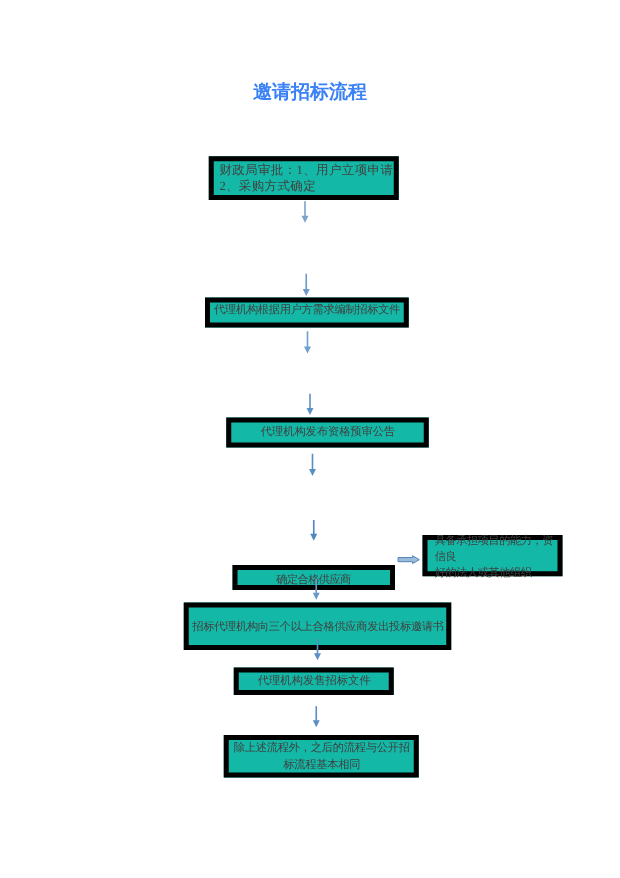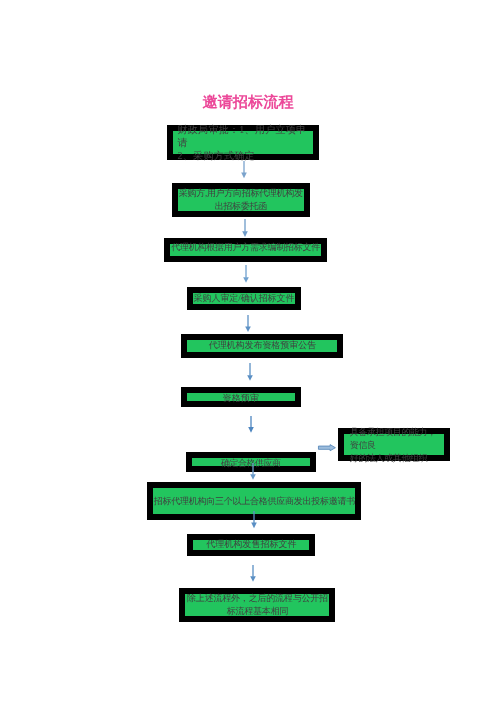--- a/index.html
+++ b/index.html
@@ -31,22 +31,22 @@
     text-align: center;
     font-weight: bold;
     font-size: 15.2px;
     line-height: 20px;
     white-space: nowrap;
     color: #000000;
   }
   .node {
     position: absolute;
     box-sizing: border-box;
-    border: 6px solid #14532d;
-    background: #22c55e;
+    border: 4px solid #14532d;
+    background: #14b8a6;
     color: #404040;
     font-size: 9px;
     display: flex;
     align-items: center;
     justify-content: flex-end;
   }
   .node .txt {
     display: block;
     width: 100%;
     line-height: 13px;
@@ -84,41 +84,31 @@
   #a7  { left:315px;   top:440.6px; width:24px; height:14px; }
   #a8  { left:247.8px; top:463px;   width:10px; height:16.8px; }
   #a9  { left:248.5px; top:511.1px; width:10px; height:17.2px; }
   #a10 { left:248.3px; top:565.2px; width:10px; height:16.8px; }
 </style>
 </head>
 <body style="background: rgb(255, 255, 255);">
 
 <div id="page" style="background: rgb(255, 255, 255);">
 
-  <div class="title" style="color: #ec4899; margin-top: 28px;">邀请招标流程</div>
+  <div class="title" style="color: #3b82f6;">邀请招标流程</div>
 
   <div id="n1" class="node left" style="border-color: rgb(0, 0, 0); color: rgb(64, 64, 64);">
     <span class="txt">财政局审批：1、用户立项申请
 2、采购方式确定</span>
   </div>
-  <div id="n2" class="node center" style="border-color: rgb(0, 0, 0); color: rgb(64, 64, 64);">
-    <span class="txt">采购方,用户方向招标代理机构发
-出招标委托函</span>
-  </div>
   <div id="n3" class="node center" style="border-color: rgb(0, 0, 0); color: rgb(64, 64, 64);">
     <span class="txt">代理机构根据用户方需求编制招标文件</span>
   </div>
-  <div id="n4" class="node center" style="border-color: rgb(0, 0, 0); color: rgb(64, 64, 64);">
-    <span class="txt">采购人审定/确认招标文件</span>
-  </div>
   <div id="n5" class="node center" style="border-color: rgb(0, 0, 0); color: rgb(64, 64, 64);">
     <span class="txt">代理机构发布资格预审公告</span>
-  </div>
-  <div id="n6" class="node center" style="border-color: rgb(0, 0, 0); color: rgb(64, 64, 64);">
-    <span class="txt">资格预审</span>
   </div>
   <div id="n7" class="node center" style="border-color: rgb(0, 0, 0); color: rgb(64, 64, 64);">
     <span class="txt">确定合格供应商</span>
   </div>
   <div id="n8" class="node left" style="border-color: rgb(0, 0, 0); color: rgb(64, 64, 64);">
     <span class="txt">具备承担项目的能力，资信良
 好的法人或其他组织</span>
   </div>
   <div id="n9" class="node center" style="border-color: rgb(0, 0, 0); color: rgb(64, 64, 64);">
     <span class="txt">招标代理机构向三个以上合格供应商发出投标邀请书</span>

